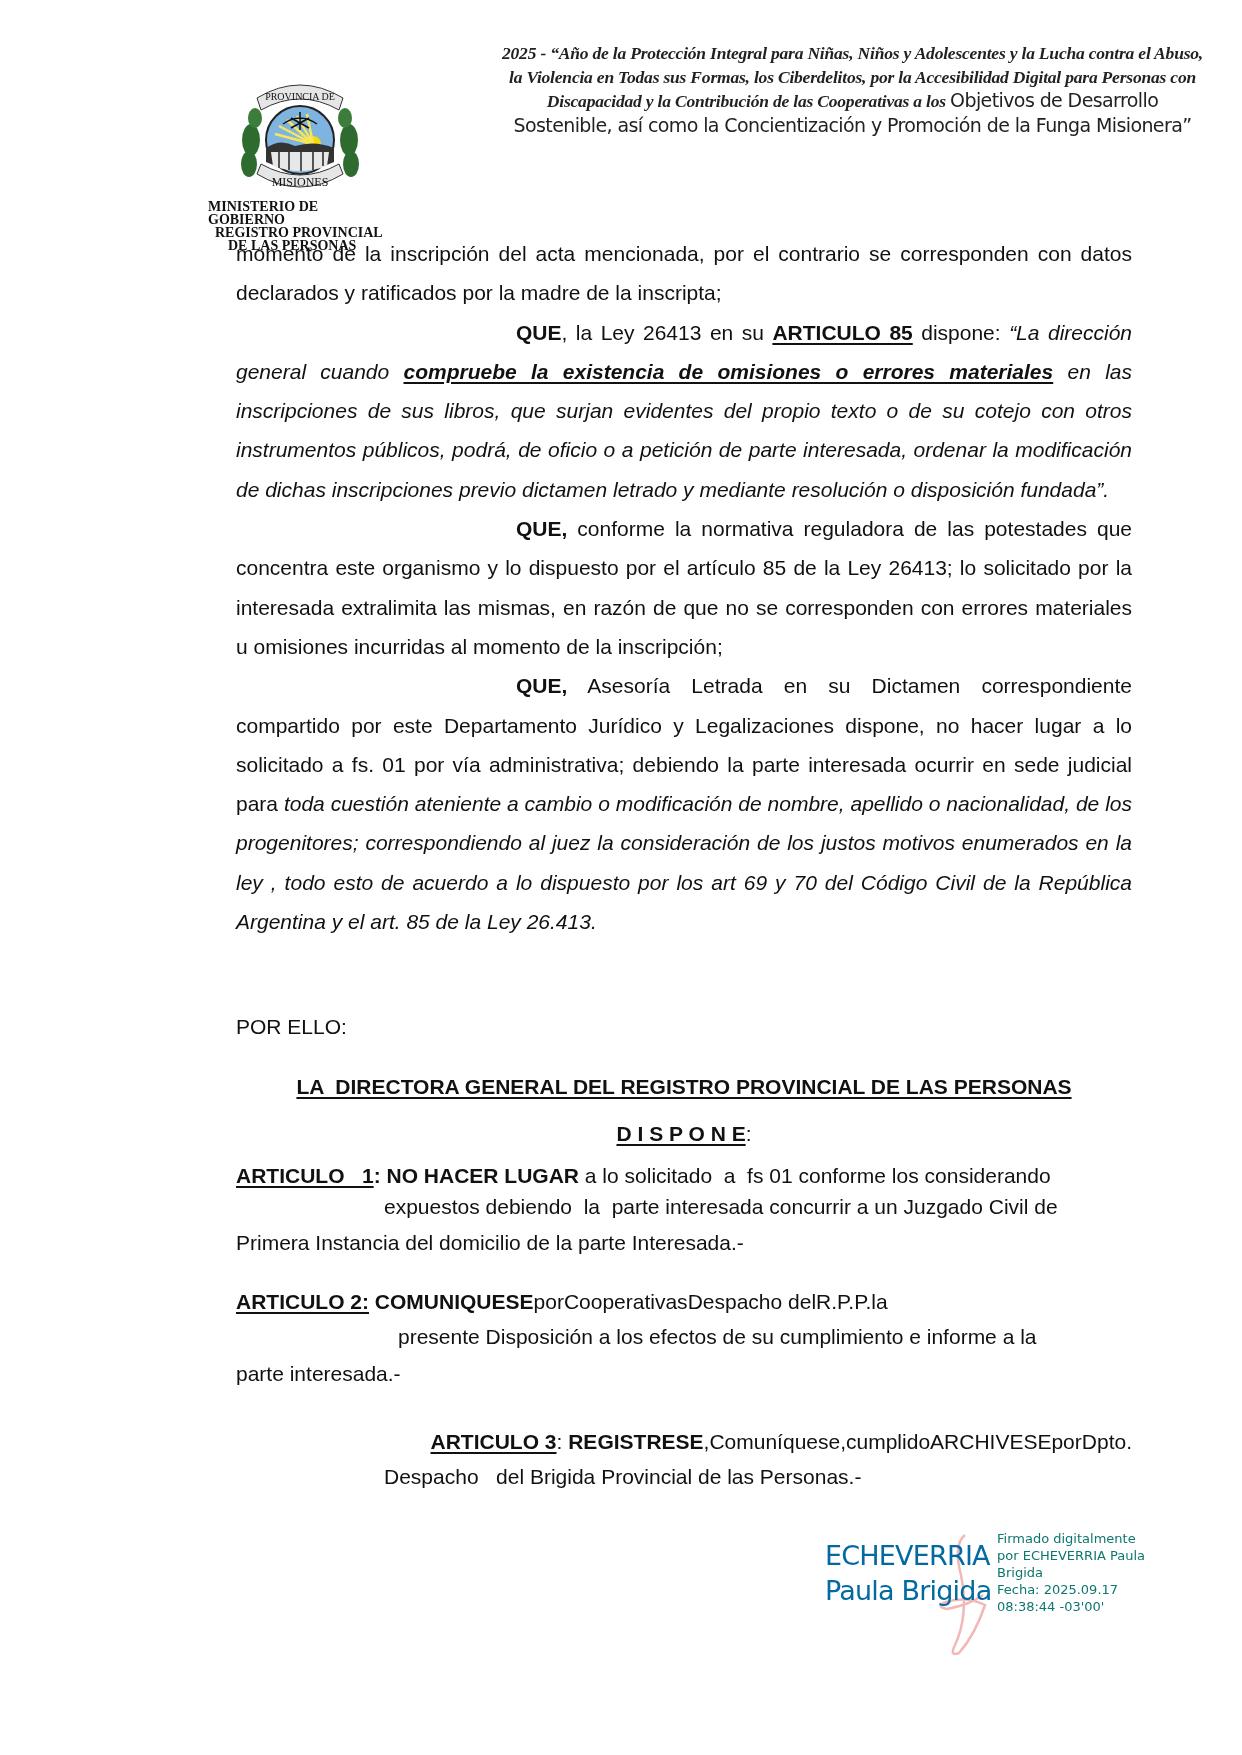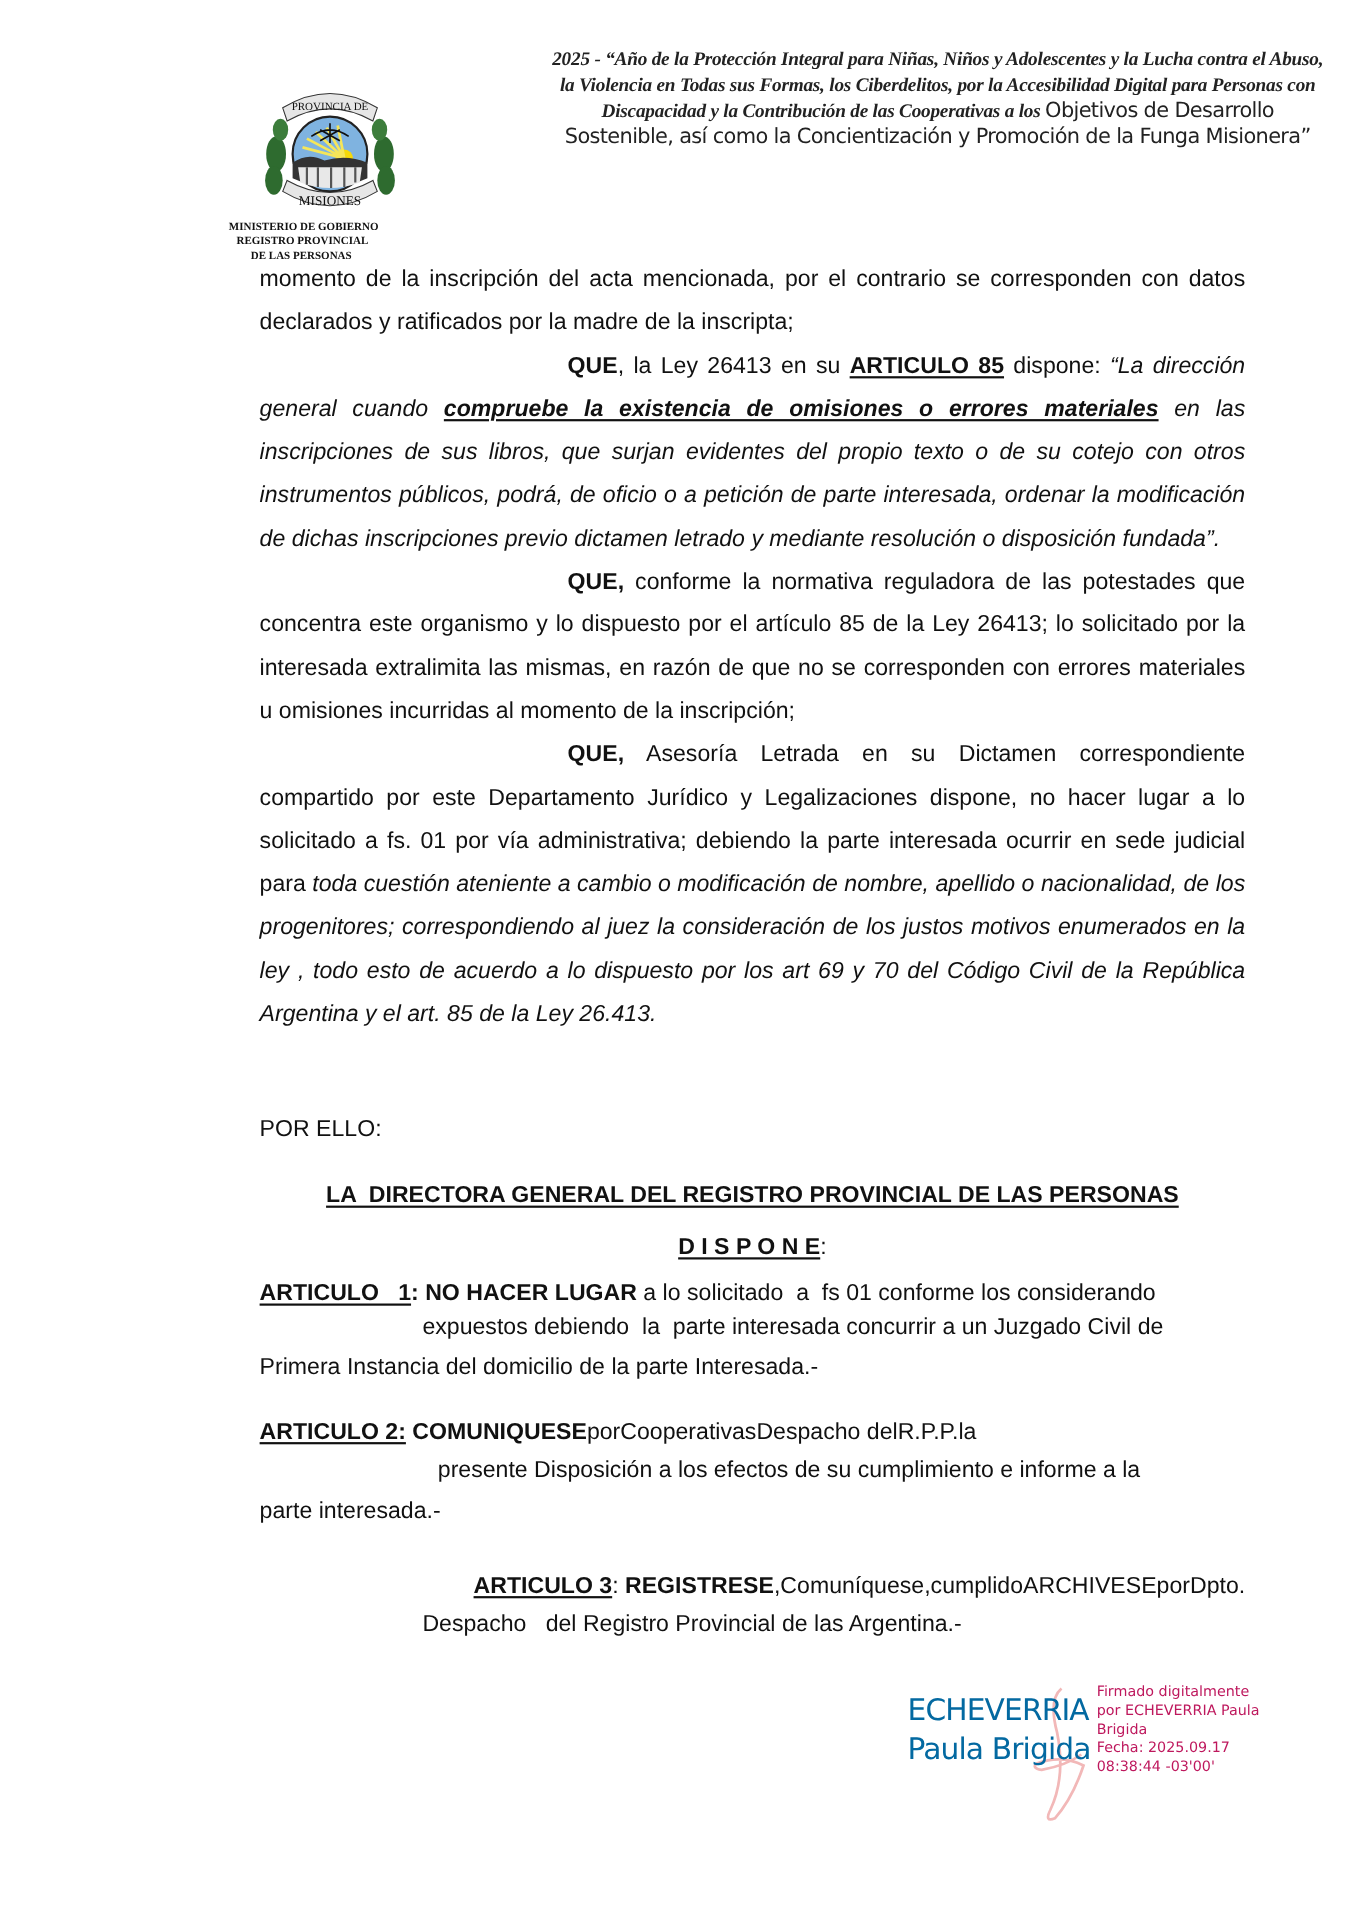--- a/index.html
+++ b/index.html
@@ -3,21 +3,21 @@
 <meta charset="utf-8">
 <style>
   html, body { margin: 0; padding: 0; background: #ffffff; }
   body { width: 1242px; height: 1755px; position: relative; overflow: hidden; color: #111; }
   .page { position: absolute; left: 0; top: 0; width: 1242px; height: 1755px; background: #fff; }
 
   
   .logo-wrap { position: absolute; left: 205px; top: 78px; width: 190px; text-align: center; }
   .logo-svg { display: block; margin: 0 auto; }
   .ministry { position: absolute; left: 208px; top: 200px; width: 190px;
-    font-family: "Liberation Serif", "DejaVu Serif", serif; font-weight: bold; font-size: 10px; line-height: 13px; color: #111; }
+    font-family: "Liberation Serif", "DejaVu Serif", serif; font-weight: bold; font-size: 14px; line-height: 13px; color: #111; }
   .ministry div:nth-child(2) { padding-left: 7px; }
   .ministry div:nth-child(3) { padding-left: 20px; }
 
   .year-motto { position: absolute; left: 495px; top: 42px; width: 715px; text-align: center;
     font-family: "Liberation Serif", "DejaVu Serif", serif; font-style: italic; font-weight: bold;
     font-size: 17.5px; line-height: 23.5px; color: #222; letter-spacing: -0.2px; }
   .year-motto .plain { font-style: normal; font-weight: normal; font-size: 19px; font-family: "DejaVu Sans", sans-serif; letter-spacing: -0.6px; }
 
   
   .body-text { position: absolute; left: 236px; width: 896px;
@@ -42,21 +42,21 @@
   .art1-l3 { top: 1231px; }
   .art2-l1 { top: 1290px; width: 896px; display: flex; justify-content: flex-start; }
   .art2-l2 { top: 1325px; left: 398px; }
   .art2-l3 { top: 1362px; }
   .art3-l1 { top: 1430px; width: 896px; display: flex; justify-content: flex-end; }
   .art3-l2 { top: 1465px; left: 384px; }
 
   
   .sig-name { position: absolute; left: 825px; top: 1538px; font-family: "DejaVu Sans", sans-serif; font-size: 27px; line-height: 35px; color: #0369a1; letter-spacing: -0.8px; }
   .sig-mark { position: absolute; left: 935px; top: 1525px; }
-  .sig-details { position: absolute; left: 997px; top: 1530px; font-family: "DejaVu Sans", sans-serif; font-size: 13px; line-height: 17px; color: #be185d; }
+  .sig-details { position: absolute; left: 997px; top: 1530px; font-family: "DejaVu Sans", sans-serif; font-size: 13px; line-height: 17px; color: #0f766e; }
 </style>
 </head>
 <body>
 
 <div class="page">
 
   <div class="logo-wrap">
     <svg class="logo-svg" width="130" height="118" viewBox="0 0 130 118">
 
       <ellipse cx="16" cy="62" rx="9" ry="16" fill="#2e6b2f"></ellipse>
@@ -135,21 +135,21 @@
   <div class="art art-line art2-l3">parte interesada.-</div>
 
   <div class="art art3-l1">
     <span><span class="b u">ARTICULO 3</span><span>:</span> <span class="b">REGISTRESE</span><span>,</span></span>
     <span>Comuníquese,</span>
     <span>cumplido</span>
     <span>ARCHIVESE</span>
     <span>por</span>
     <span>Dpto.</span>
   </div>
-  <div class="art art-line art3-l2" style="width:auto; white-space: pre;">Despacho   del Registro Provincial de las Argentina.-</div>
+  <div class="art art-line art3-l2" style="width:auto; white-space: pre;">Despacho   del Brigida Provincial de las Personas.-</div>
 
   <svg class="sig-mark" width="60" height="140" viewBox="0 0 60 140">
     <path d="M30 10 Q18 20 26 50 Q34 90 20 120 Q14 132 24 128 Q40 110 50 80 Q30 70 8 78 Q2 82 12 84 Q34 80 48 70" fill="none" stroke="#f2b8b8" stroke-width="2.5"></path>
   </svg>
   <div class="sig-name">
     <div>ECHEVERRIA</div>
     <div>Paula Brigida</div>
   </div>
   <div class="sig-details">
     <div>Firmado digitalmente</div>

